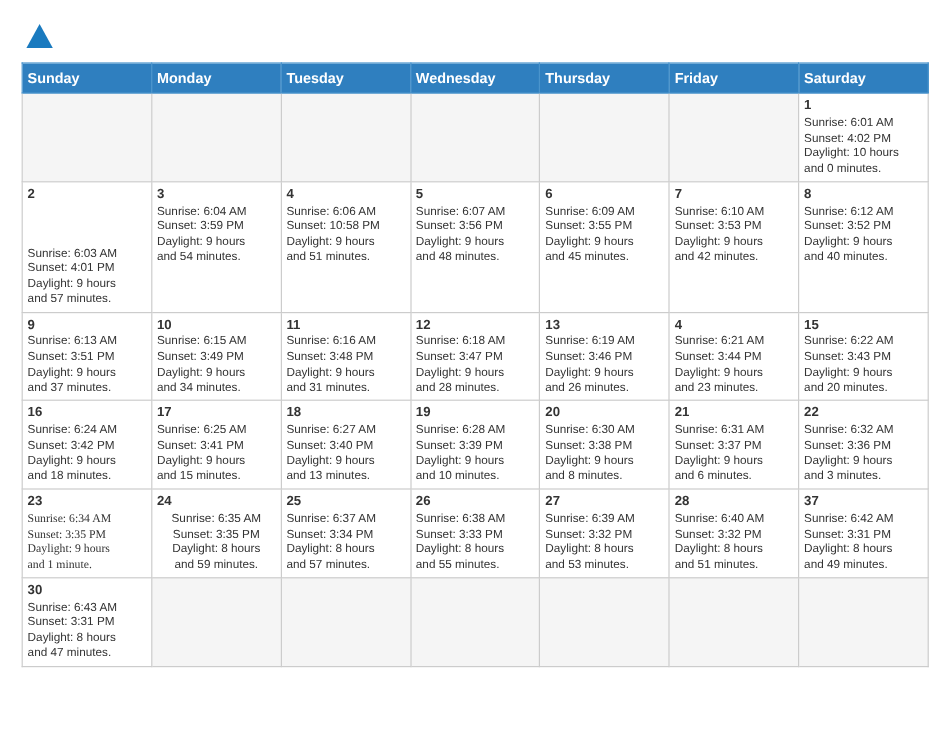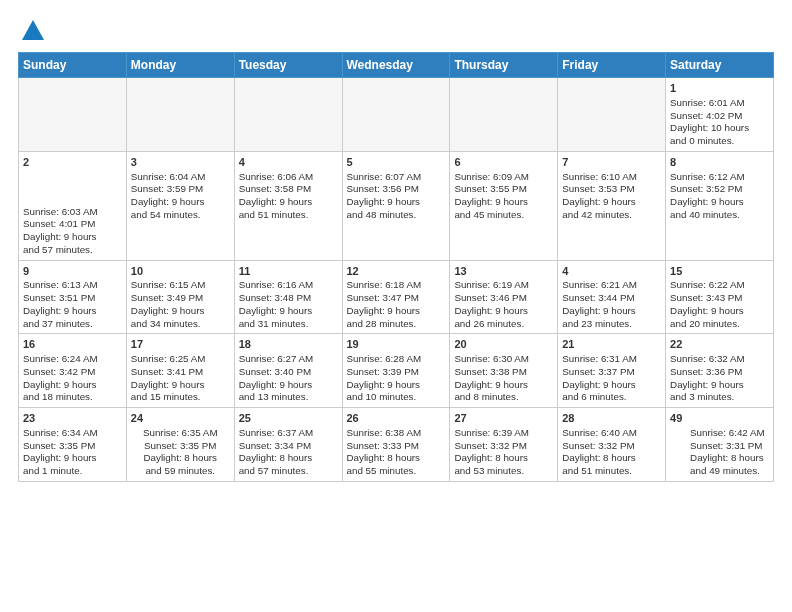--- a/index.html
+++ b/index.html
@@ -151,21 +151,21 @@
           <td>
             <span class="day-number">3</span>
             <div class="day-info" style="white-space: pre-line;">Sunrise: 6:04 AM
 Sunset: 3:59 PM
 Daylight: 9 hours
 and 54 minutes.</div>
           </td>
           <td>
             <span class="day-number">4</span>
             <div class="day-info" style="white-space: pre-line;">Sunrise: 6:06 AM
-Sunset: 3:58 PM
+Sunset: 10:58 PM
 Daylight: 9 hours
 and 51 minutes.</div>
           </td>
           <td>
             <span class="day-number">5</span>
             <div class="day-info" style="white-space: pre-line;">Sunrise: 6:07 AM
 Sunset: 3:56 PM
 Daylight: 9 hours
 and 48 minutes.</div>
           </td>
@@ -289,21 +289,21 @@
             <span class="day-number">22</span>
             <div class="day-info" style="white-space: pre-line;">Sunrise: 6:32 AM
 Sunset: 3:36 PM
 Daylight: 9 hours
 and 3 minutes.</div>
           </td>
         </tr>
         <tr>
           <td>
             <span class="day-number">23</span>
-            <div class="day-info" style="white-space: pre-line;">Sunrise: 6:34 AM
+            <div class="day-info" style="white-space: pre-line; font-family: Liberation Serif, serif;">Sunrise: 6:34 AM
 Sunset: 3:35 PM
 Daylight: 9 hours
 and 1 minute.</div>
           </td>
           <td>
             <span class="day-number">24</span>
             <div class="day-info" style="white-space: pre-line; text-align: center;">Sunrise: 6:35 AM
 Sunset: 3:35 PM
 Daylight: 8 hours
 and 59 minutes.</div>
@@ -330,22 +330,37 @@
 and 53 minutes.</div>
           </td>
           <td>
             <span class="day-number">28</span>
             <div class="day-info" style="white-space: pre-line;">Sunrise: 6:40 AM
 Sunset: 3:32 PM
 Daylight: 8 hours
 and 51 minutes.</div>
           </td>
           <td>
-            <span class="day-number">49</span>
-            <div class="day-info" style="white-space: pre-line; margin-left: 20px;">Sunrise: 6:42 AM
+            <span class="day-number">37</span>
+            <div class="day-info" style="white-space: pre-line;">Sunrise: 6:42 AM
 Sunset: 3:31 PM
 Daylight: 8 hours
 and 49 minutes.</div>
           </td>
+        </tr>
+        <tr>
+          <td>
+            <span class="day-number">30</span>
+            <div class="day-info" style="white-space: pre-line;">Sunrise: 6:43 AM
+Sunset: 3:31 PM
+Daylight: 8 hours
+and 47 minutes.</div>
+          </td>
+          <td class="empty"></td>
+          <td class="empty"></td>
+          <td class="empty"></td>
+          <td class="empty"></td>
+          <td class="empty"></td>
+          <td class="empty"></td>
         </tr>
       </tbody>
   </table>
 </div>
 
 </body></html>

